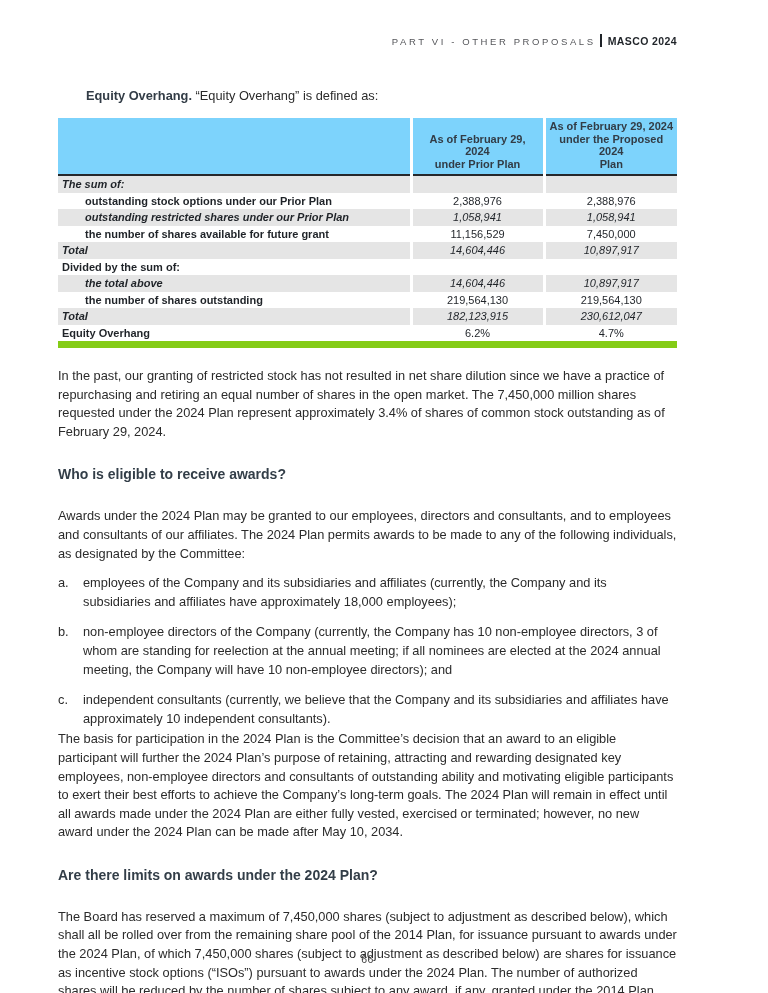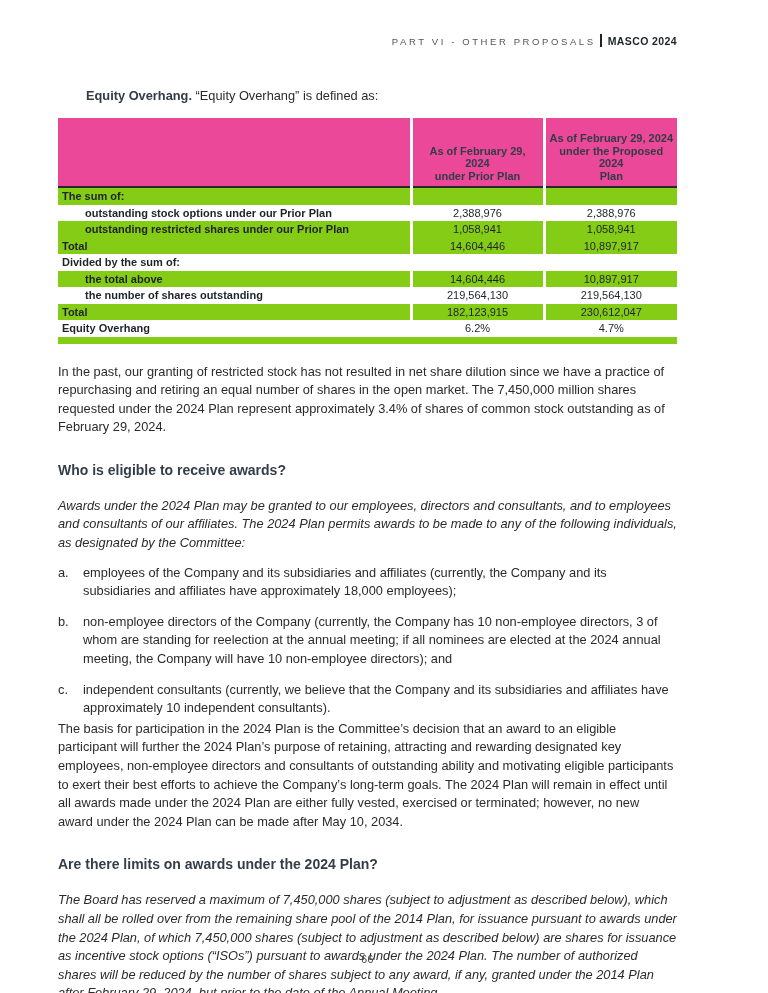--- a/index.html
+++ b/index.html
@@ -46,53 +46,53 @@
   table.overhang {
     width: 100%;
     border-collapse: collapse;
     margin-top: 13px;
     table-layout: fixed;
   }
   table.overhang th, table.overhang td { font-size: 11px; }
   col.c-label { width: auto; }
   col.c-num { width: 133px; }
   thead th {
-    background: #ec4899;
+    background: #7dd3fc;
     border-bottom: 2px solid #26282b;
     vertical-align: bottom;
-    padding: 14px 4px 4px;
+    padding: 2px 4px 4px;
   }
   th.num-h {
     font-weight: bold;
     color: #323c46;
     font-size: 10.5px;
     line-height: 12.5px;
     text-align: center;
     white-space: pre-line;
     border-left: 3px solid #ffffff;
   }
   tbody td { padding: 2px 4px; line-height: 12.5px; height: 16px; vertical-align: middle; }
   td.lbl { font-weight: bold; color: #1f2328; text-align: left; padding-left: 4px; }
   td.lbl.indent { padding-left: 27px; }
   td.lbl.total { text-align: left; padding-right: 8px; }
   td.num { text-align: center; color: #1f2328; border-left: 3px solid #ffffff; }
-  tr.shaded td { background: #84cc16; }
+  tr.shaded td { background: #e5e5e5; font-style: italic; }
   tr.last td { border-bottom: 7px solid #84cc16; }
 
   
   .content p.body { font-size: 12.8px; line-height: 18.6px; margin-top: 2px; }
   .content p.after-table { margin-top: 19px; }
   h2.q-head {
     font-size: 14px;
     font-weight: bold;
     color: #333e48;
     margin-top: 25px;
     line-height: 17px;
   }
-  h2.q-head + p.body { margin-top: 18px; font-style: italic; }
+  h2.q-head + p.body { margin-top: 24px; }
   .list { margin-top: 11px; }
   .list-item { display: flex; margin-top: 12px; font-size: 12.8px; line-height: 18.6px; }
   .list-item:first-child { margin-top: 0; }
   .letter { flex: 0 0 25px; }
   .item-text { flex: 1 1 auto; }
 
   .footer {
     position: absolute;
     left: 0;
     right: 0;
@@ -140,20 +140,25 @@
         </tr>
         <tr>
           <td class="lbl indent">outstanding stock options under our Prior Plan</td>
           <td class="num">2,388,976</td>
           <td class="num">2,388,976</td>
         </tr>
         <tr class="shaded">
           <td class="lbl indent">outstanding restricted shares under our Prior Plan</td>
           <td class="num">1,058,941</td>
           <td class="num">1,058,941</td>
+        </tr>
+        <tr>
+          <td class="lbl indent">the number of shares available for future grant</td>
+          <td class="num">11,156,529</td>
+          <td class="num">7,450,000</td>
         </tr>
         <tr class="shaded">
           <td class="lbl total">Total</td>
           <td class="num">14,604,446</td>
           <td class="num">10,897,917</td>
         </tr>
         <tr>
           <td class="lbl">Divided by the sum of:</td>
           <td class="num"></td>
           <td class="num"></td>

